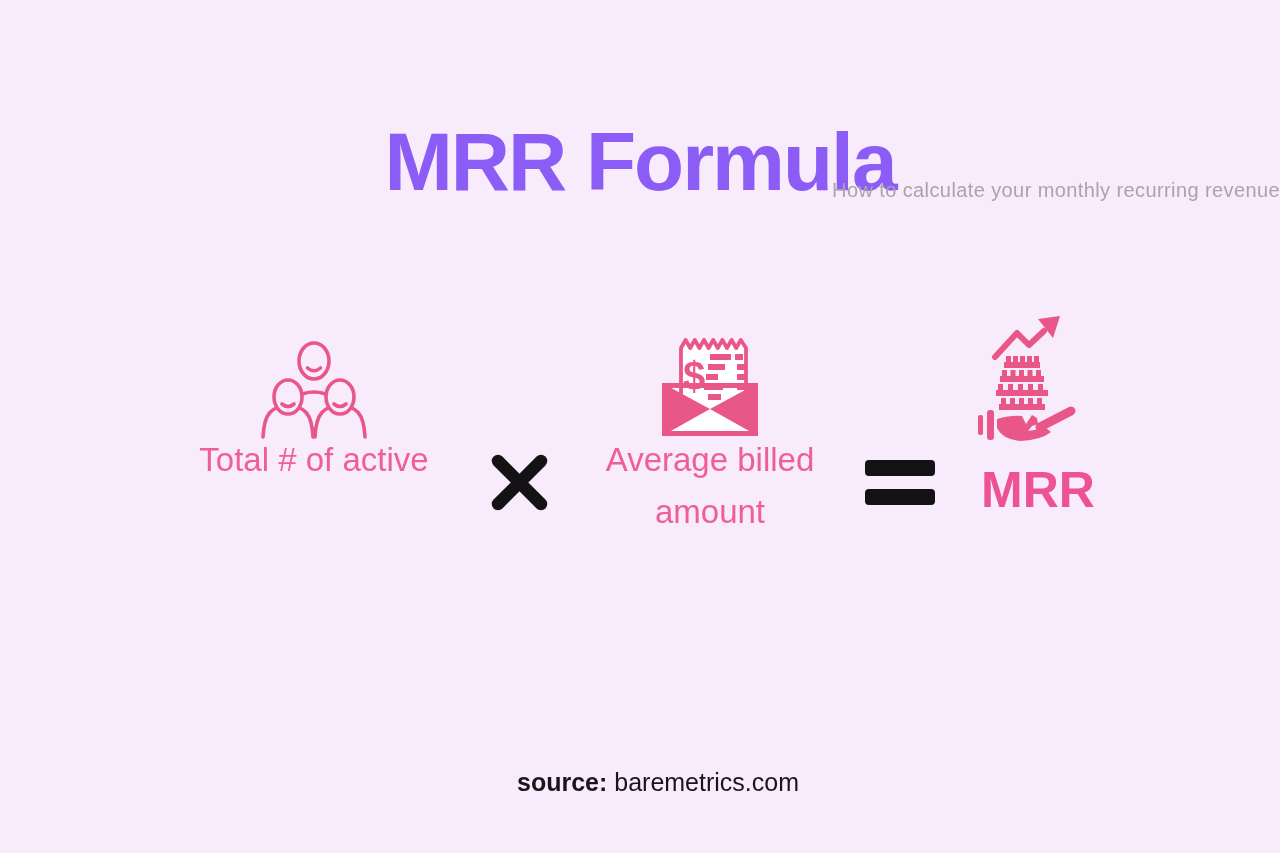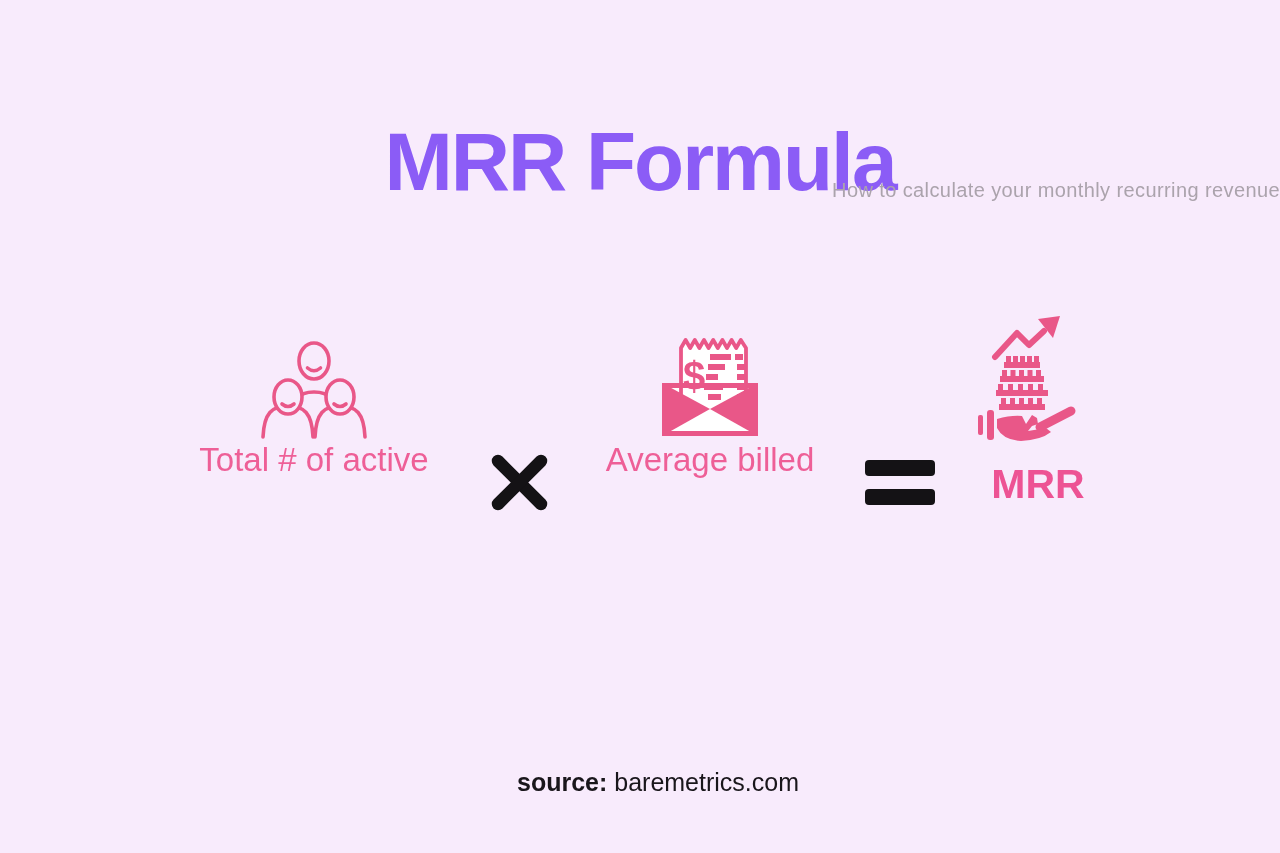--- a/index.html
+++ b/index.html
@@ -30,21 +30,21 @@
     text-align:center;
     font-size:33px;
     line-height:52px;
     color:#ee5f97;
   }
   .label-1{left:144px;top:434px;width:340px;}
   .label-2{left:552px;top:434px;width:316px;}
   .result-label{
     position:absolute;left:956px;top:461px;width:164px;
     text-align:center;
-    font-size:41px;font-weight:bold;
+    font-size:50px;font-weight:bold;
     color:#ed5394;
   }
   .footer{
     position:absolute;top:768px;left:0;right:0;
     text-align:center;
     font-size:25px;
     color:#19161b;
     margin-left:36px;
   }
   .footer .src-label{font-weight:bold;}
@@ -103,20 +103,21 @@
         <rect x="83" y="58" width="8" height="6"></rect>
     </g>
 
     <polygon points="8,47 8,100 56,73" fill="#e95788"></polygon>
     <polygon points="104,47 104,100 56,73" fill="#e95788"></polygon>
 
     <path d="M 8,47 H 104 V 100 H 8 Z M 14,52 H 98 V 95 H 14 Z" fill="#e95788" fill-rule="evenodd"></path>
   </svg>
   <div class="operand-label label-2">
     <div>Average billed</div>
+    <div>amount</div>
   </div>
 
   <svg class="icon-box" style="left:863px;top:458px" width="74" height="50" viewBox="0 0 74 50">
     <g fill="#141215">
       <rect x="2" y="2" width="70" height="16" rx="4"></rect>
       <rect x="2" y="31" width="70" height="16" rx="4"></rect>
     </g>
   </svg>
 
   <svg class="icon-box" style="left:976px;top:311px" width="104" height="131" viewBox="0 0 104 131">

